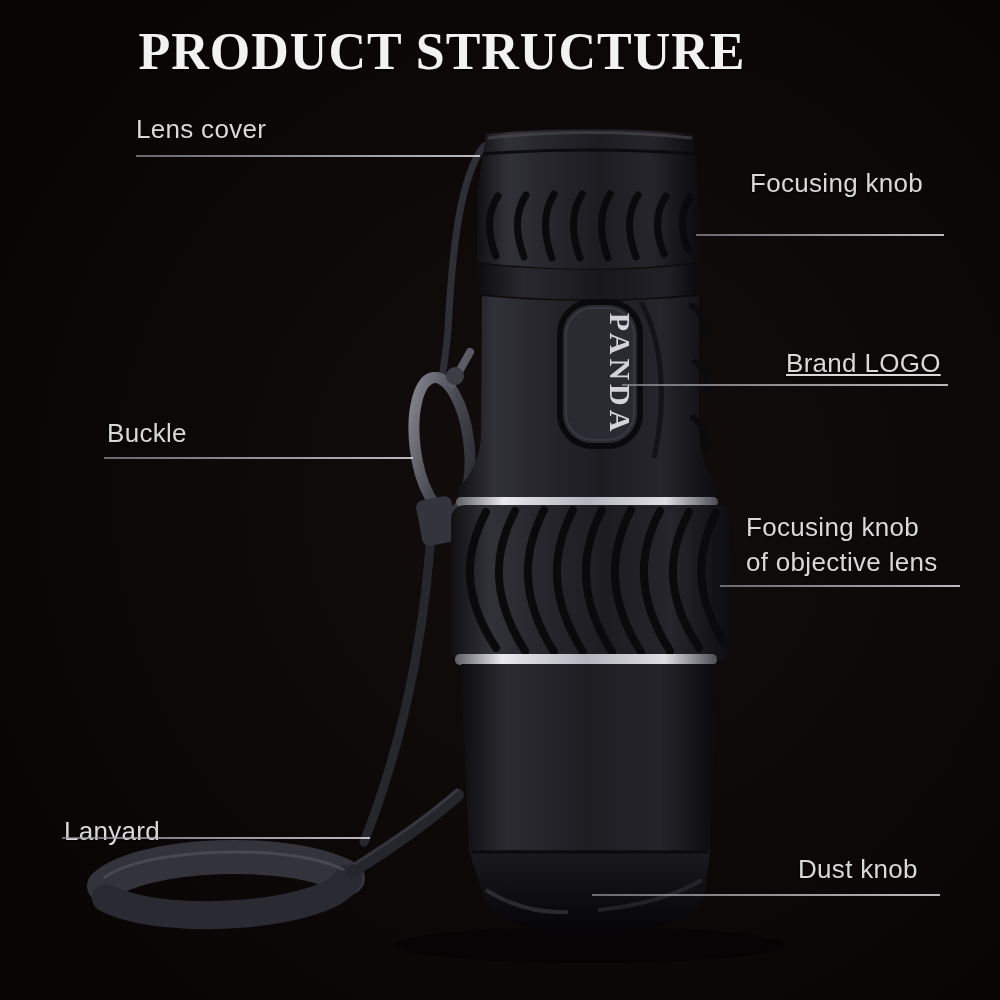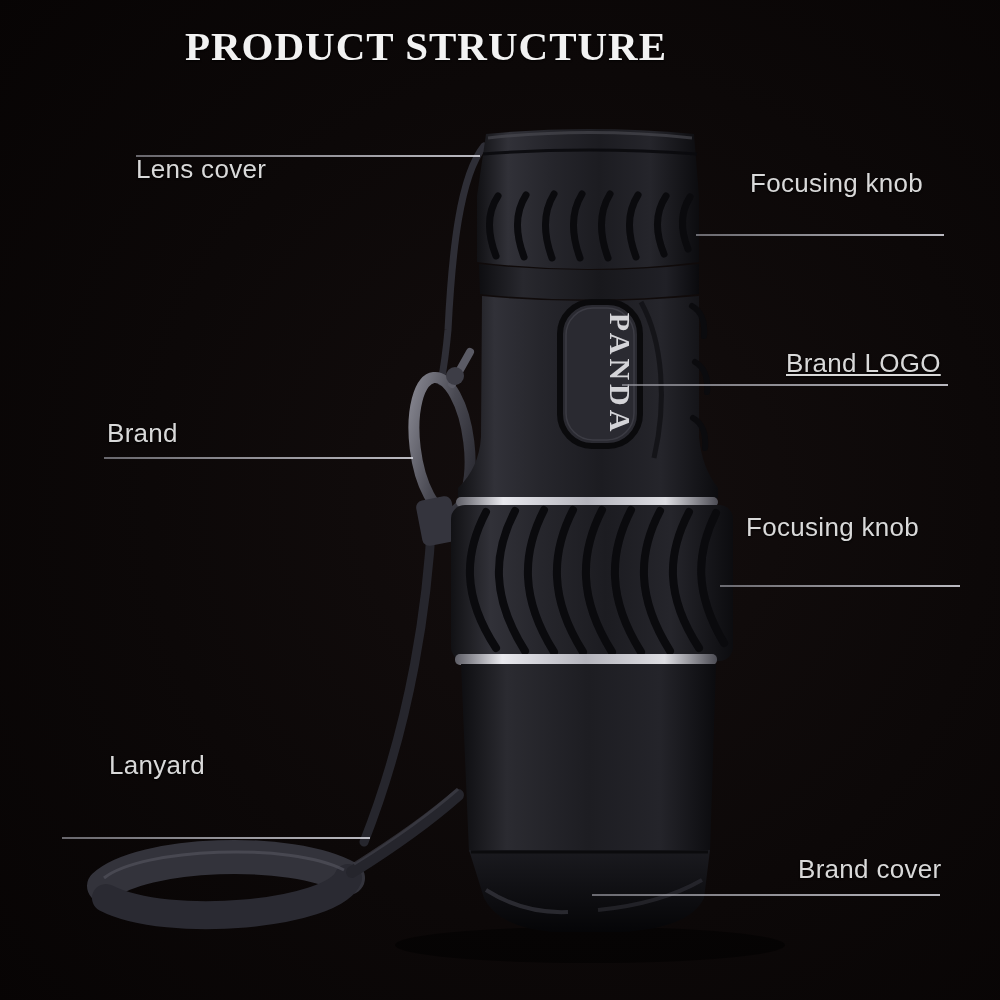--- a/index.html
+++ b/index.html
@@ -14,25 +14,25 @@
   body{
     background:var(--background);
     font-family:"Liberation Sans", sans-serif;
   }
   .stage{
     position:relative;width:1000px;height:1000px;
     background:
       radial-gradient(ellipse 760px 780px at 57% 50%, #140e0e 0%, #0c0808 55%, #070404 100%);
   }
   .page-title{
-    position:absolute;left:0;top:22px;width:852px;
+    position:absolute;left:16px;top:22px;width:852px;
     text-align:center;
     font-family:"Liberation Serif", serif;
     font-weight:700;
-    font-size:41px;
+    font-size:52px;
     letter-spacing:1px;
     color:var(--title-text);
     text-shadow:0 1px 2px rgba(0,0,0,.8);
   }
   .callout-text{
     position:absolute;
     color:var(--label-text);
     font-size:26px;
     line-height:35px;
     letter-spacing:.3px;
@@ -191,51 +191,52 @@
       <path d="M 469 850 L 710 850 L 704 898 Q 690 928 622 932 L 552 932 Q 498 927 484 898 Z" fill="url(#dustGrad)"></path>
       <path d="M 471 852 L 708 852" stroke="#0a0a0c" stroke-width="3" opacity="0.9"></path>
       <path d="M 486 890 Q 524 914 568 912" stroke="#43434c" stroke-width="4" fill="none" opacity="0.55"></path>
       <path d="M 598 910 Q 660 904 702 880" stroke="#3c3c44" stroke-width="4" fill="none" opacity="0.45"></path>
     </g>
   </svg>
 
   <div class="page-title">PRODUCT STRUCTURE</div>
 
   <div>
-    <div class="callout-text" style="left:136px;top:112px;margin-top:40px;">Lens cover</div>
+    <div class="callout-text" style="left:136px;top:112px;">Lens cover</div>
     <div class="leader" style="left:136px;top:155px;width:344px;"></div>
   </div>
 
   <div>
     <div class="callout-text" style="left:750px;top:166px;">
       <span>Focusing knob</span>
     </div>
     <div class="leader" style="left:696px;top:234px;width:248px;"></div>
   </div>
 
   <div>
     <div class="callout-text" style="left:786px;top:346px;text-decoration:underline;">Brand LOGO</div>
     <div class="leader" style="left:622px;top:384px;width:326px;"></div>
   </div>
 
   <div>
-    <div class="callout-text" style="left:107px;top:416px;">Brand</div>
+    <div class="callout-text" style="left:107px;top:416px;">Buckle</div>
     <div class="leader" style="left:104px;top:457px;width:309px;"></div>
   </div>
 
   <div>
     <div class="callout-text" style="left:746px;top:510px;">
       <span>Focusing knob</span>
+      <span>of objective lens</span>
     </div>
     <div class="leader" style="left:720px;top:585px;width:240px;"></div>
   </div>
 
   <div>
-    <div class="callout-text" style="left:64px;top:748px;margin-left:45px;">Lanyard</div>
+    <div class="callout-text" style="left:64px;top:814px;">Lanyard</div>
     <div class="leader" style="left:62px;top:837px;width:308px;"></div>
   </div>
 
   <div>
-    <div class="callout-text" style="left:798px;top:852px;">Brand cover</div>
+    <div class="callout-text" style="left:798px;top:852px;">Dust knob</div>
     <div class="leader" style="left:592px;top:894px;width:348px;"></div>
   </div>
 
 </div>
 
 </body></html>

